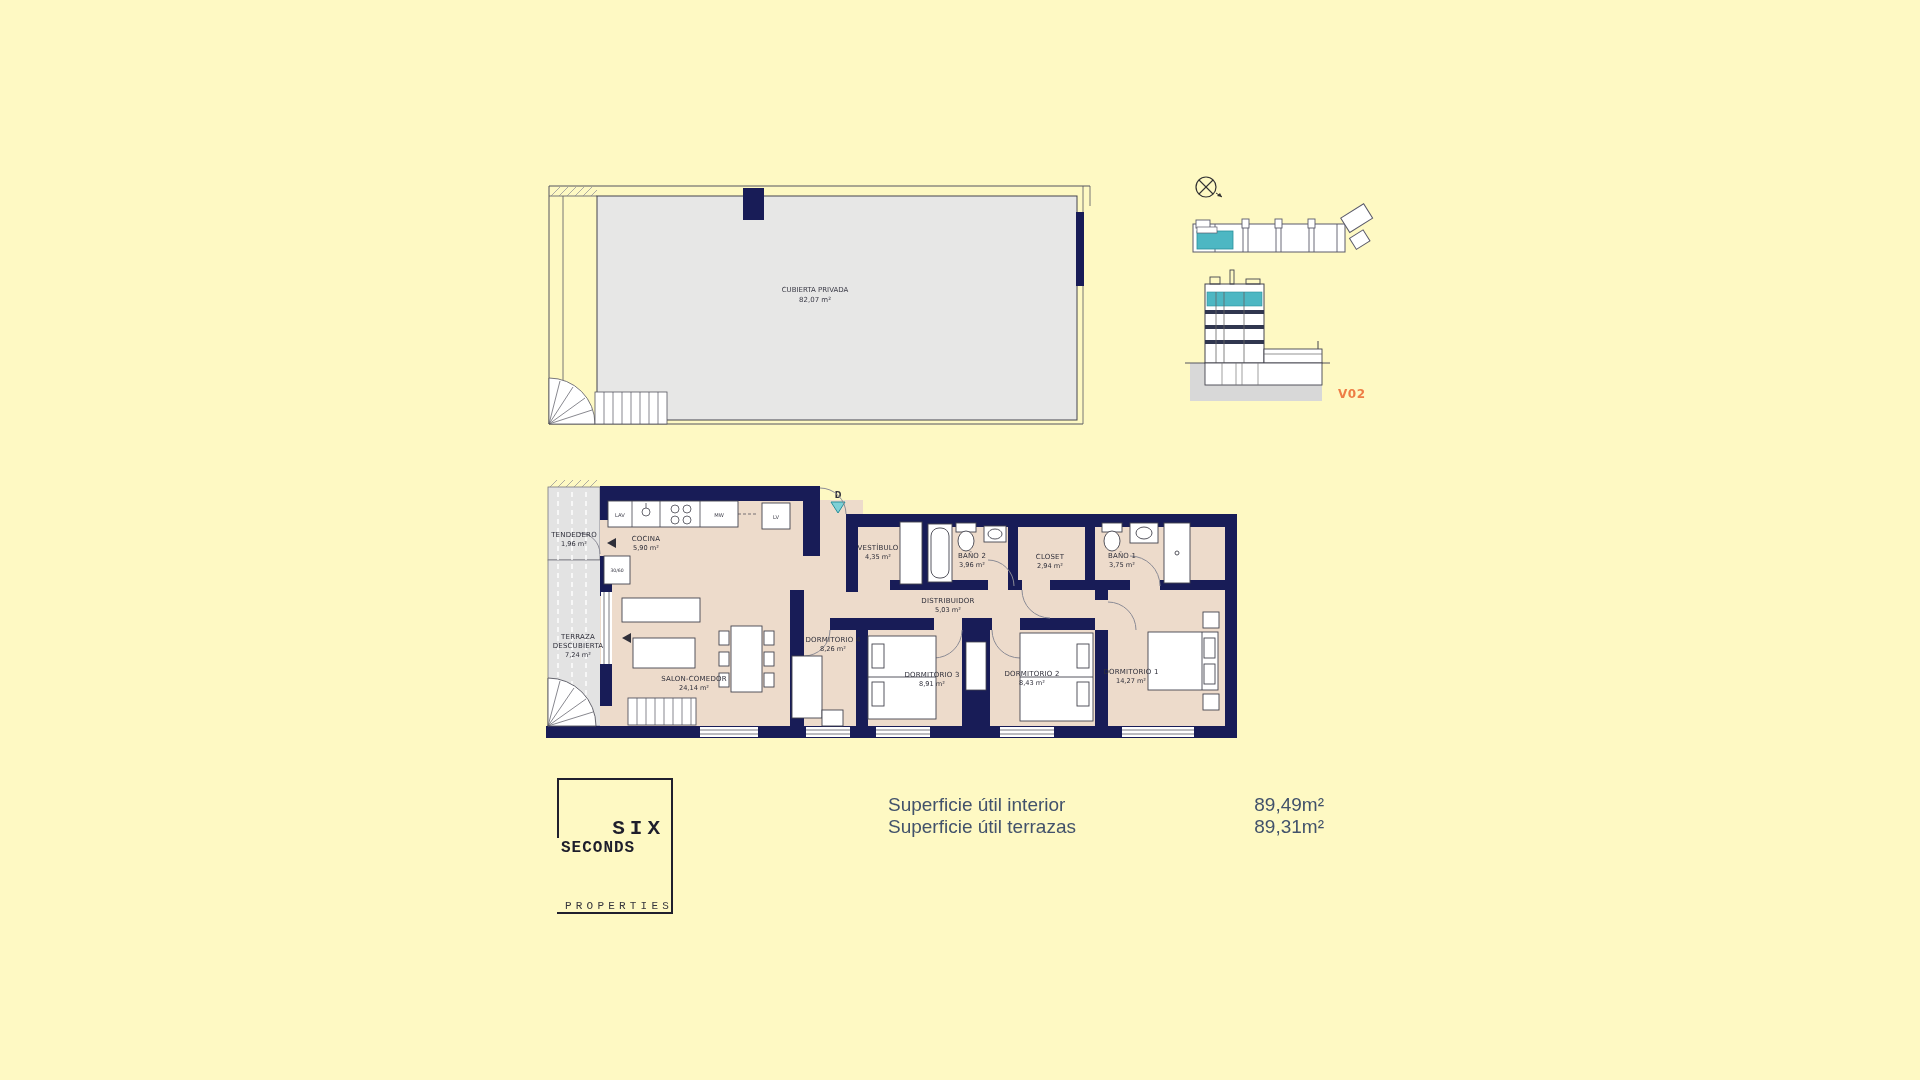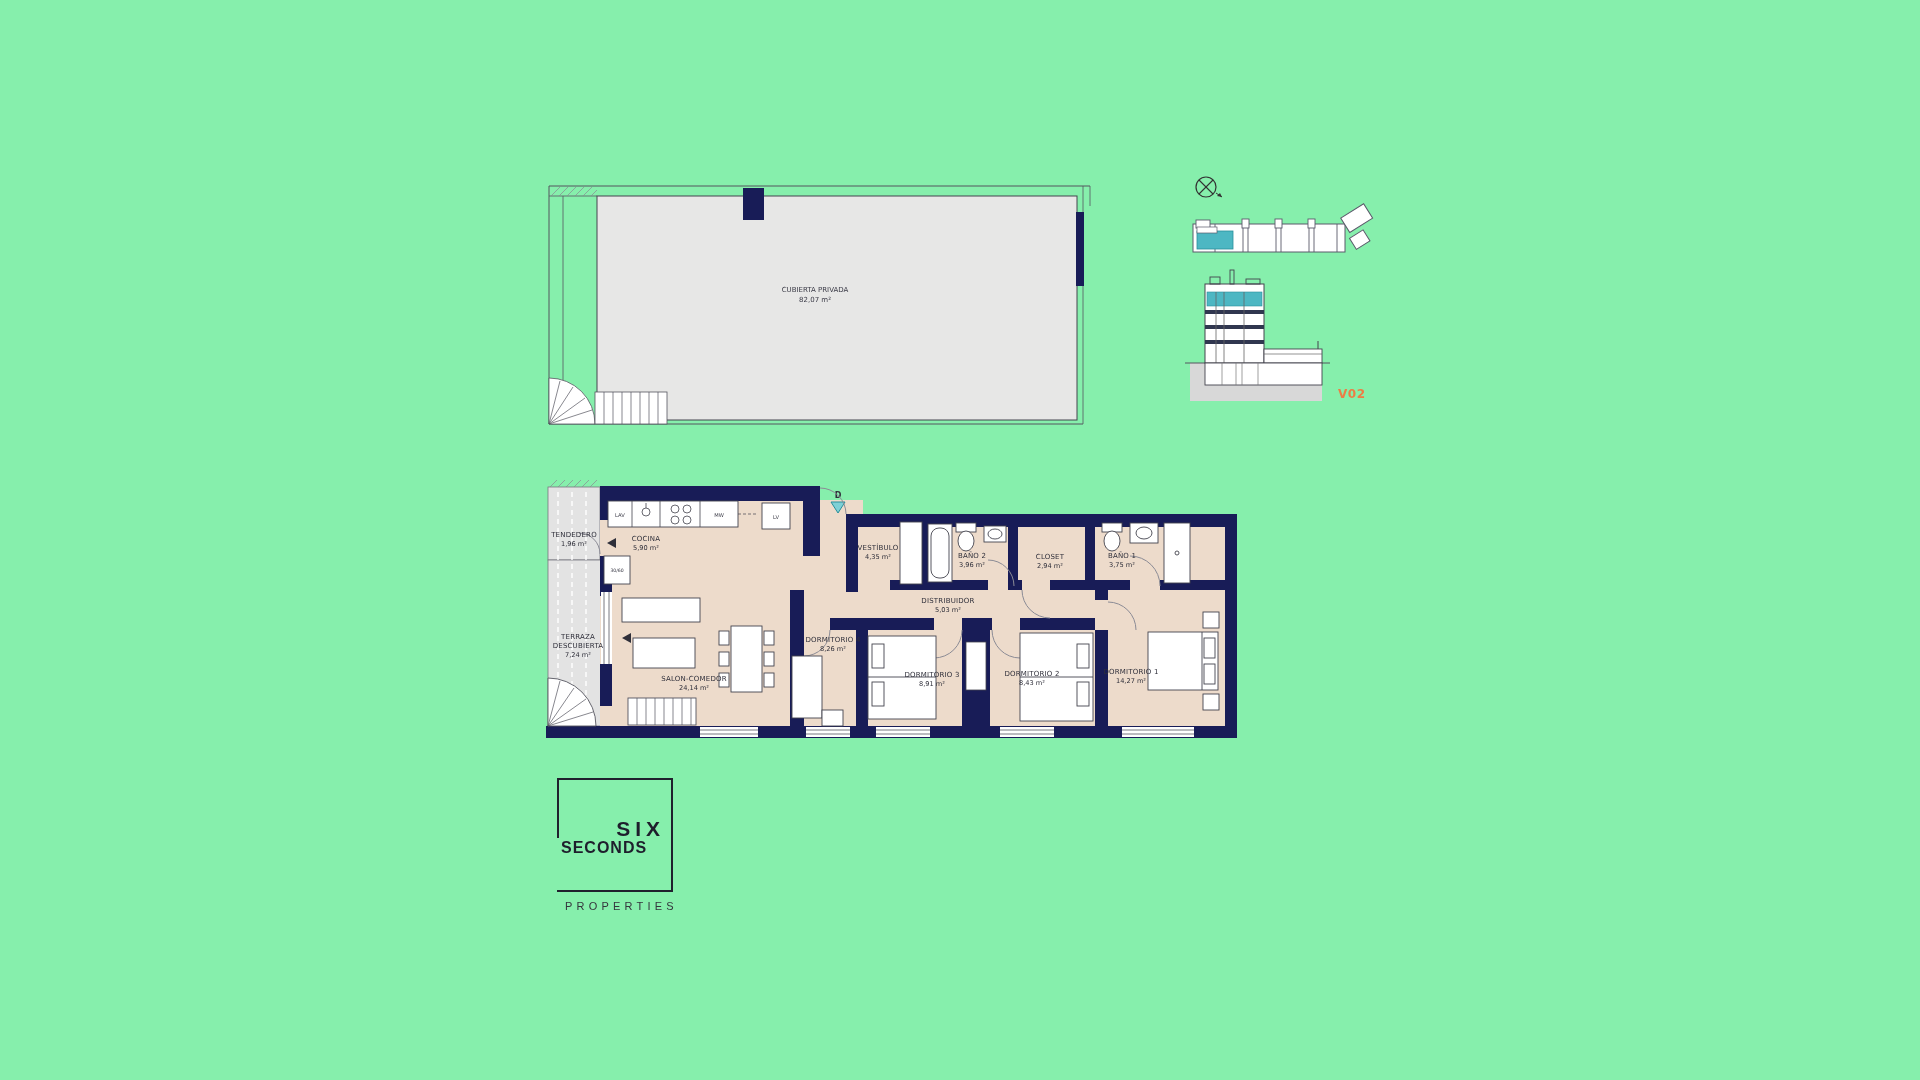--- a/index.html
+++ b/index.html
@@ -1,31 +1,31 @@
 <!DOCTYPE html>
 <html><head>
 <meta charset="utf-8">
 <style>
   html,body{margin:0;padding:0;background:#ffffff;}
-  .canvas{position:relative;width:1920px;height:1080px;background:#86efac;overflow:hidden;
+  .canvas{position:relative;width:1920px;height:1080px;background:#fef9c3;overflow:hidden;
           font-family:"Liberation Sans",sans-serif;}
   .plan-svg{position:absolute;left:0;top:0;width:1920px;height:1080px;}
 
   
   text{font-family:"DejaVu Sans",sans-serif;fill:#2f2f3a;}
   .room-name{font-size:7px;letter-spacing:.2px;}
   .room-area{font-size:6.6px;}
   .tiny-label{font-size:5.2px;fill:#3a3a46;}
   .micro-label{font-size:4.6px;fill:#3a3a46;}
   .roof-label{font-size:7px;fill:#3a3a46;}
   .marker-d{font-size:8px;fill:#2f2f3a;font-weight:bold;}
   .v02{font-size:12px;font-weight:bold;fill:#ee7d45;letter-spacing:.5px;}
 
   
-  .logo{position:absolute;left:557px;top:778px;width:116px;height:114px;}
+  .logo{position:absolute;left:557px;top:778px;width:116px;height:136px;font-family:Liberation Mono, monospace;}
   .logo .b-top{position:absolute;left:0;top:0;width:100%;height:2px;background:#20202e;}
   .logo .b-right{position:absolute;right:0;top:0;width:2px;height:100%;background:#20202e;}
   .logo .b-bottom{position:absolute;left:0;bottom:0;width:100%;height:2px;background:#20202e;}
   .logo .b-left{position:absolute;left:0;top:0;width:2px;height:60px;background:#20202e;}
   .logo-six{position:absolute;top:39px;right:8px;font-size:21px;font-weight:600;
             letter-spacing:5px;color:#1e1e2c;white-space:nowrap;}
   .logo-seconds{position:absolute;top:61px;left:4px;font-size:16px;font-weight:700;
             letter-spacing:1px;color:#1e1e2c;white-space:nowrap;}
   .logo-props{position:absolute;top:95px;left:8px;font-size:11px;font-weight:400;
             letter-spacing:4.2px;color:#35353d;white-space:nowrap;margin-top:27px;}
@@ -412,15 +412,23 @@
   <div class="b-top"></div>
   <div class="b-right"></div>
   <div class="b-bottom"></div>
   <div class="b-left"></div>
   <div class="logo-six">SIX</div>
   <div class="logo-seconds">SECONDS</div>
   <div class="logo-props">PROPERTIES</div>
 </div>
 
 <div class="areas">
+  <div class="row">
+    <span>Superficie útil interior</span>
+    <span>89,49m²</span>
+  </div>
+  <div class="row">
+    <span>Superficie útil terrazas</span>
+    <span>89,31m²</span>
+  </div>
 </div>
 
 </div>
 
 </body></html>

